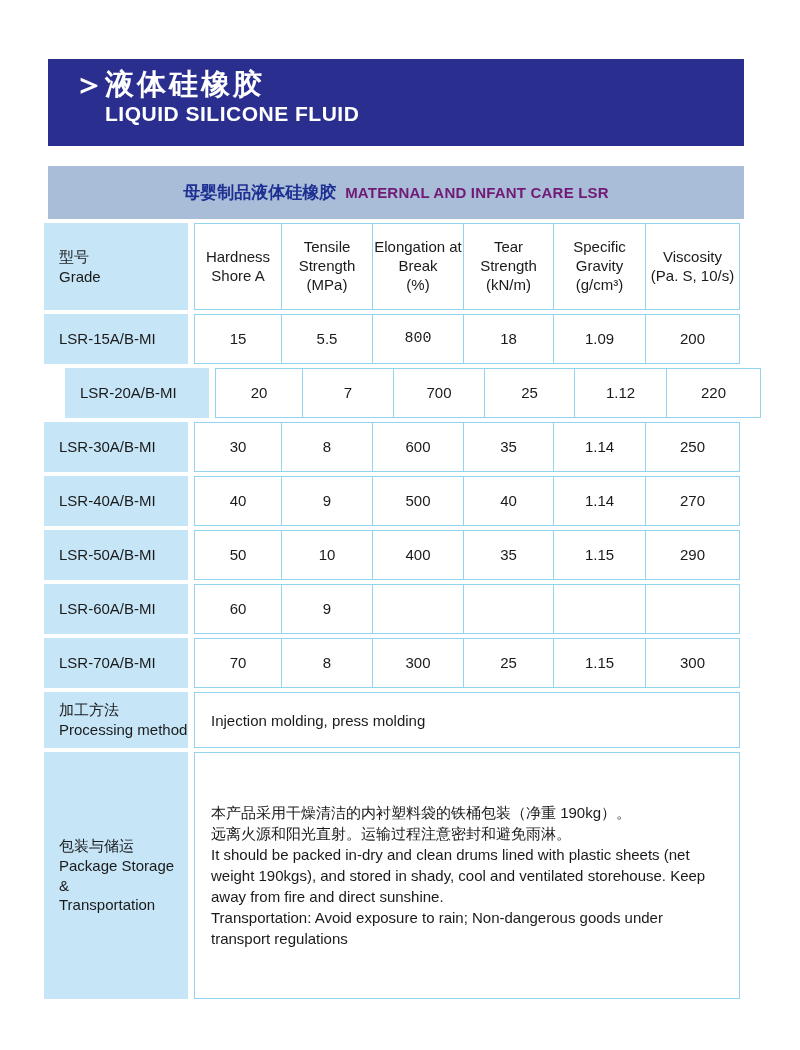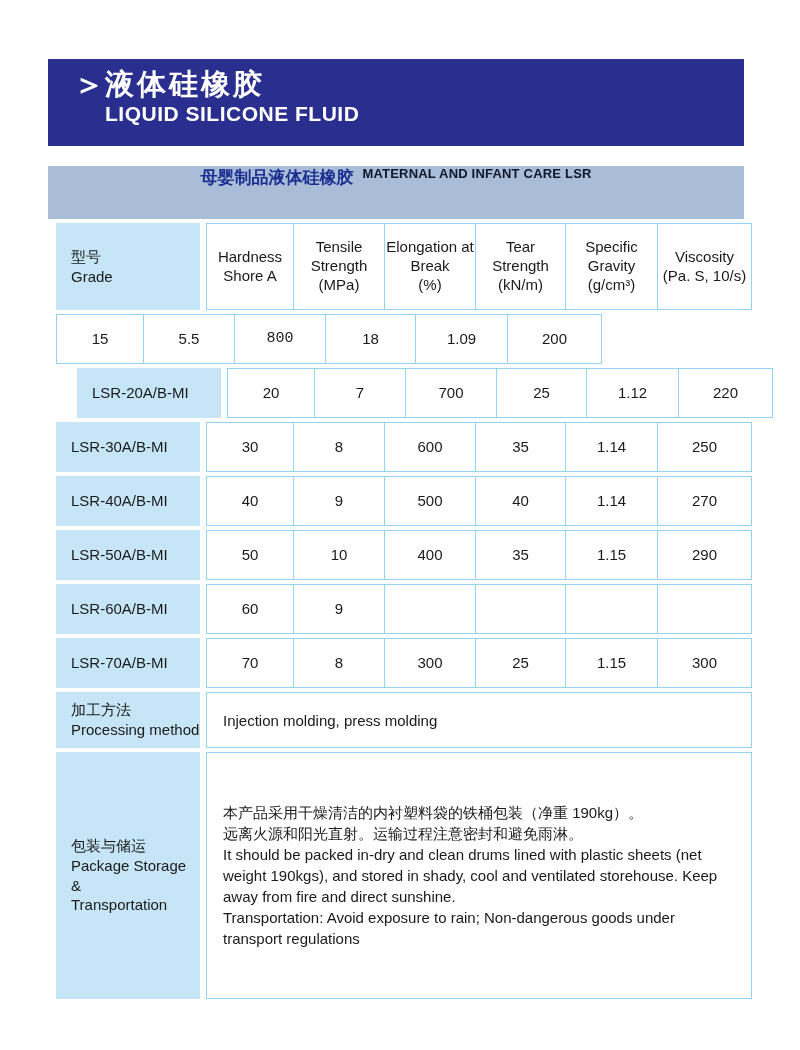--- a/index.html
+++ b/index.html
@@ -19,26 +19,26 @@
   .banner-arrow{
     position:absolute;left:25px;top:8px;
     font-size:32px;font-weight:bold;line-height:1.1;
   }
   .banner-text{margin-left:57px;padding-top:9px;}
   .banner-cn{font-size:29px;font-weight:bold;letter-spacing:3px;line-height:1.15;}
   .banner-en{font-size:21px;font-weight:bold;letter-spacing:0.5px;line-height:1.25;}
   
   .band{
     position:absolute;left:48px;top:166px;width:696px;height:53px;
-    background:#a9bcd8;display:flex;align-items:flex-start;justify-content:center;
+    background:#a9bcd8;display:flex;align-items:center;justify-content:center;
   }
   .band-cn{color:#1d2f91;font-weight:bold;font-size:17px;}
-  .band-en{color:#0f172a;font-weight:bold;font-size:13px;margin-left:9px;letter-spacing:0.2px;}
+  .band-en{color:#701a75;font-weight:bold;font-size:15px;margin-left:9px;letter-spacing:0.2px;}
   
-  .spec{position:absolute;left:56px;top:223px;width:624px;}
+  .spec{position:absolute;left:44px;top:223px;width:624px;}
   .row{display:flex;margin-bottom:4px;}
   .label-cell{
     width:144px;flex:0 0 144px;background:#c6e6f8;margin-right:6px;
     box-sizing:border-box;padding-left:15px;
     display:flex;flex-direction:column;justify-content:center;
     font-size:15px;line-height:1.32;color:#1a1a1a;
   }
   .data-cell{
     box-sizing:border-box;background:#ffffff;
     border:1px solid #92d3f0;border-left:none;
@@ -97,20 +97,23 @@
         <div class="">Specific</div>
         <div class="">Gravity</div>
         <div class="">(g/cm³)</div>
       </div>
       <div class="data-cell" style="width: 94px; flex: 0 0 94px;">
         <div class="">Viscosity</div>
         <div class="">(Pa. S, 10/s)</div>
       </div>
     </div>
     <div class="row" style="height: 50px;">
+      <div class="label-cell">
+        <div>LSR-15A/B-MI</div>
+      </div>
       <div class="data-cell first-data" style="width: 88px; flex: 0 0 88px;">
         <div class="">15</div>
       </div>
       <div class="data-cell" style="width: 91px; flex: 0 0 91px;">
         <div class="">5.5</div>
       </div>
       <div class="data-cell" style="width: 91px; flex: 0 0 91px; font-family: Liberation Mono, monospace;">
         <div class="">800</div>
       </div>
       <div class="data-cell" style="width: 90px; flex: 0 0 90px;">

